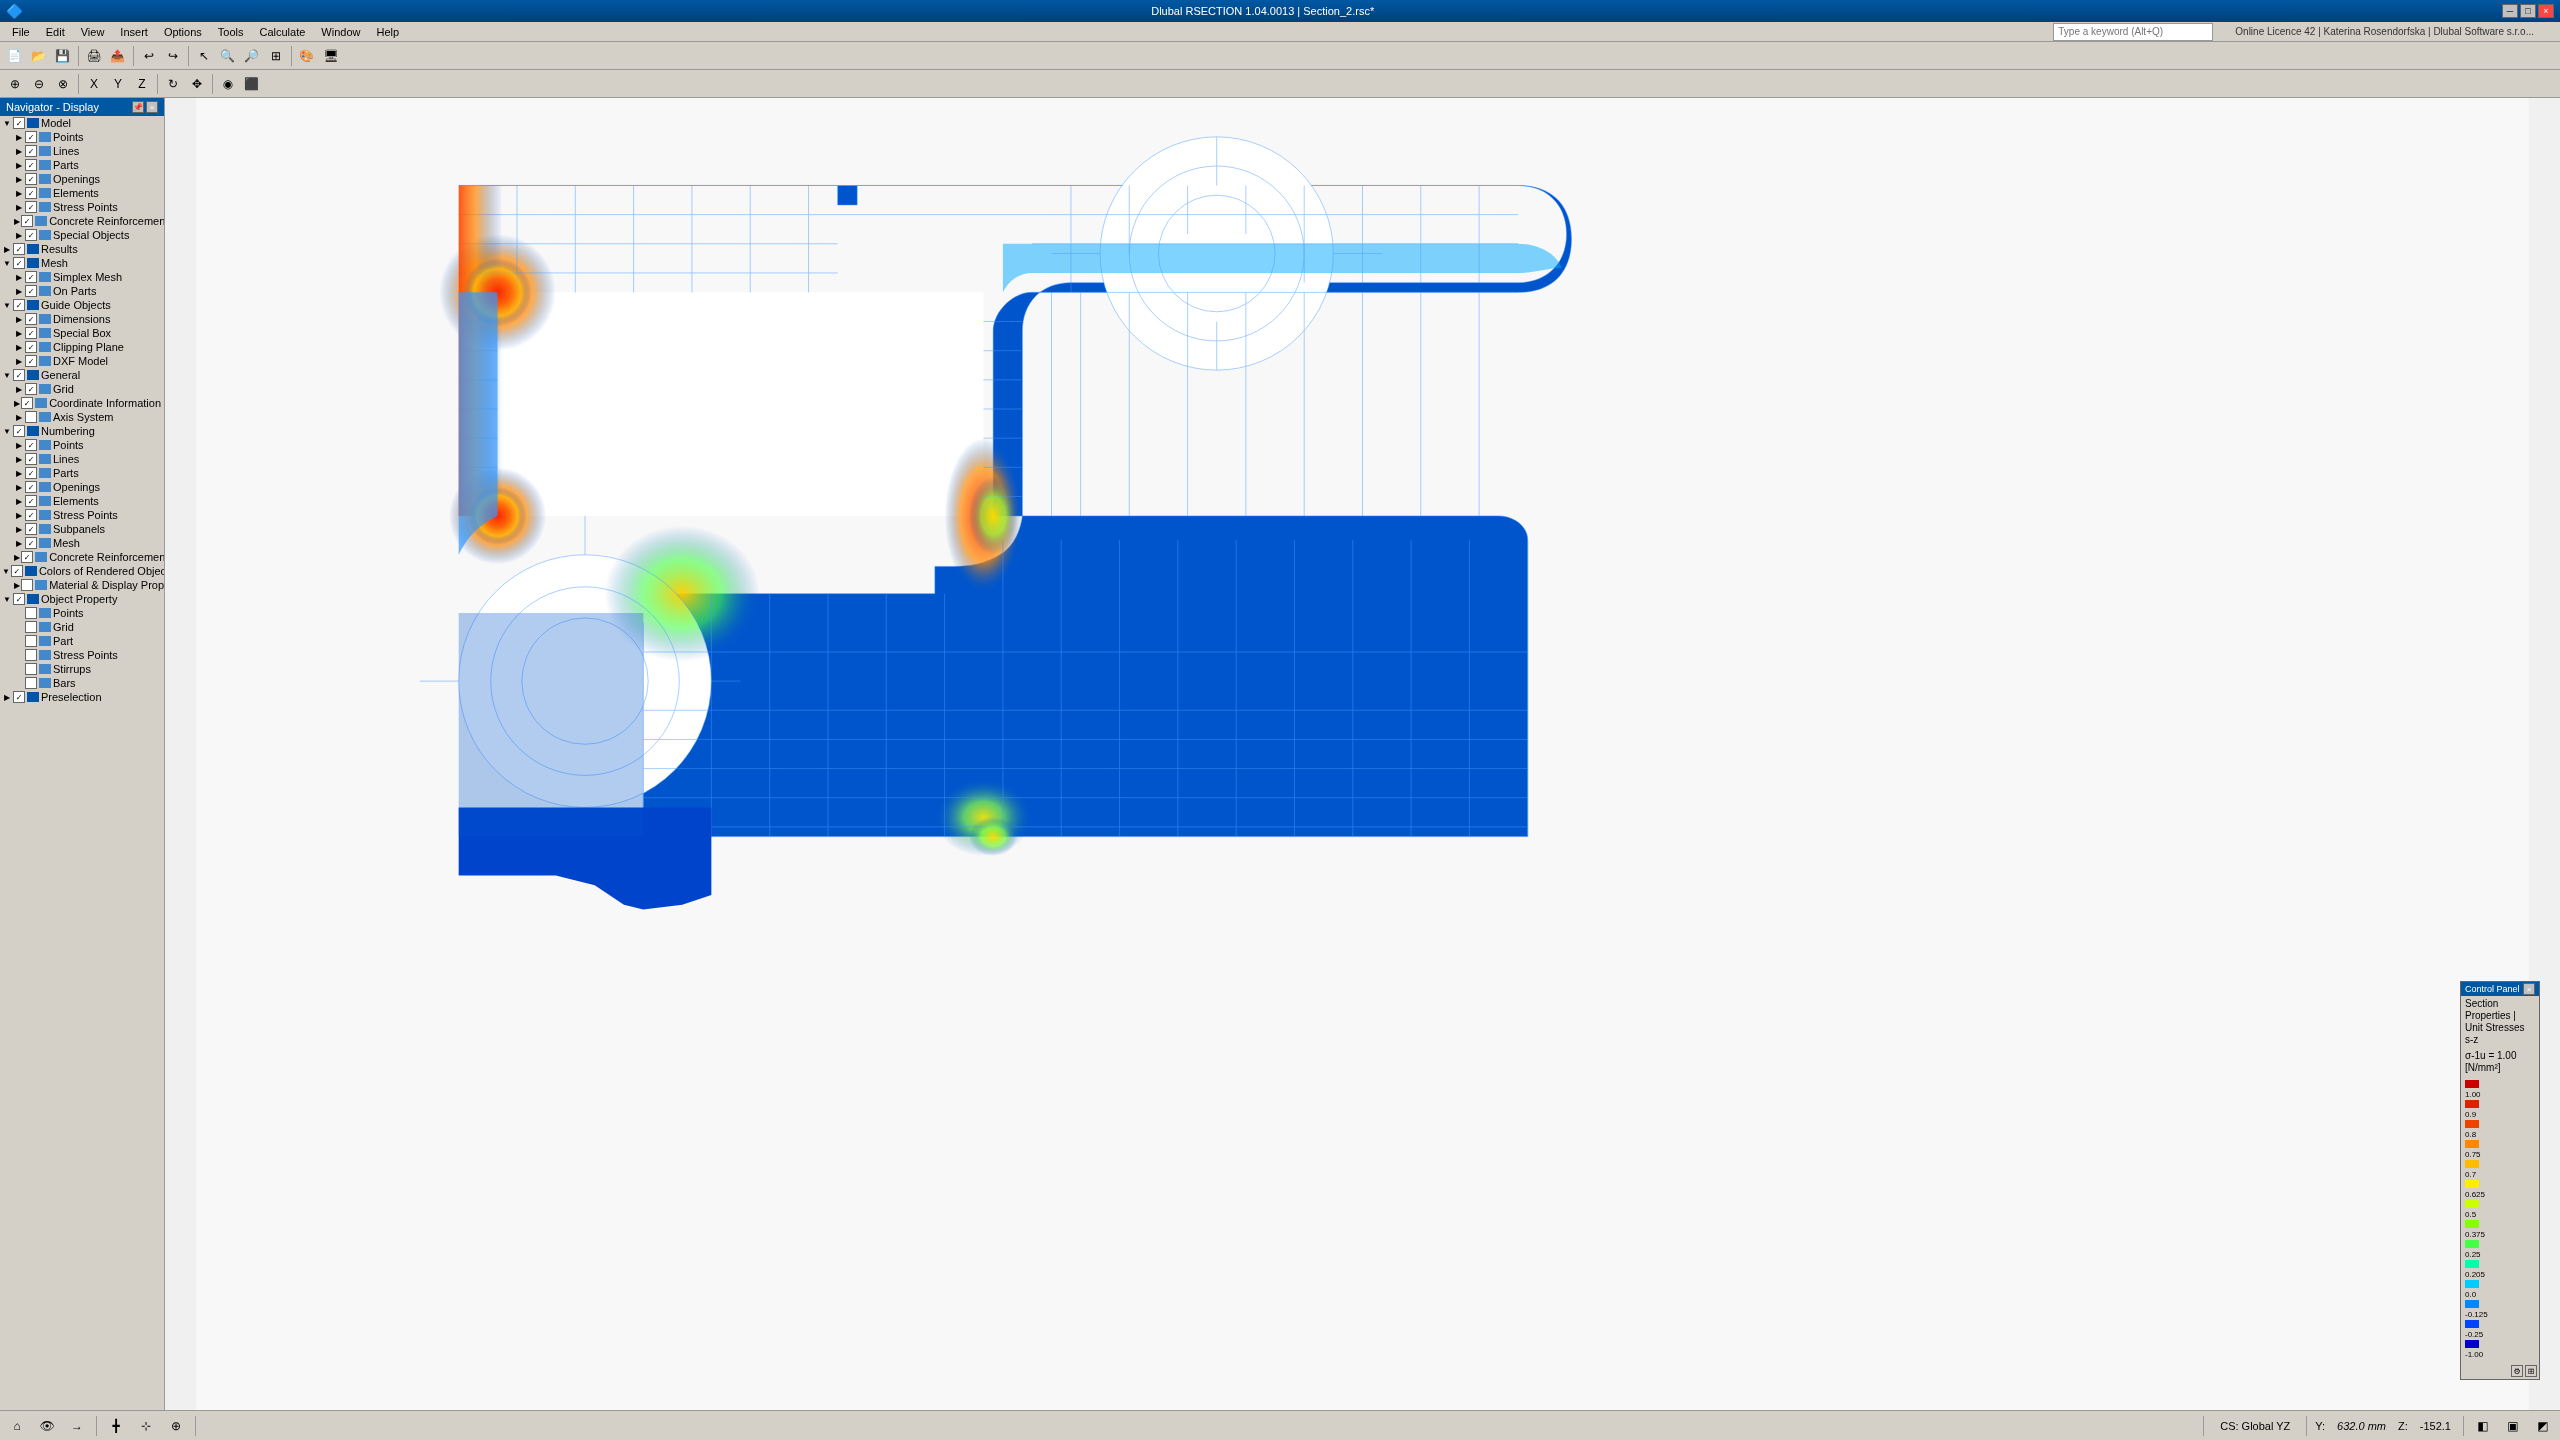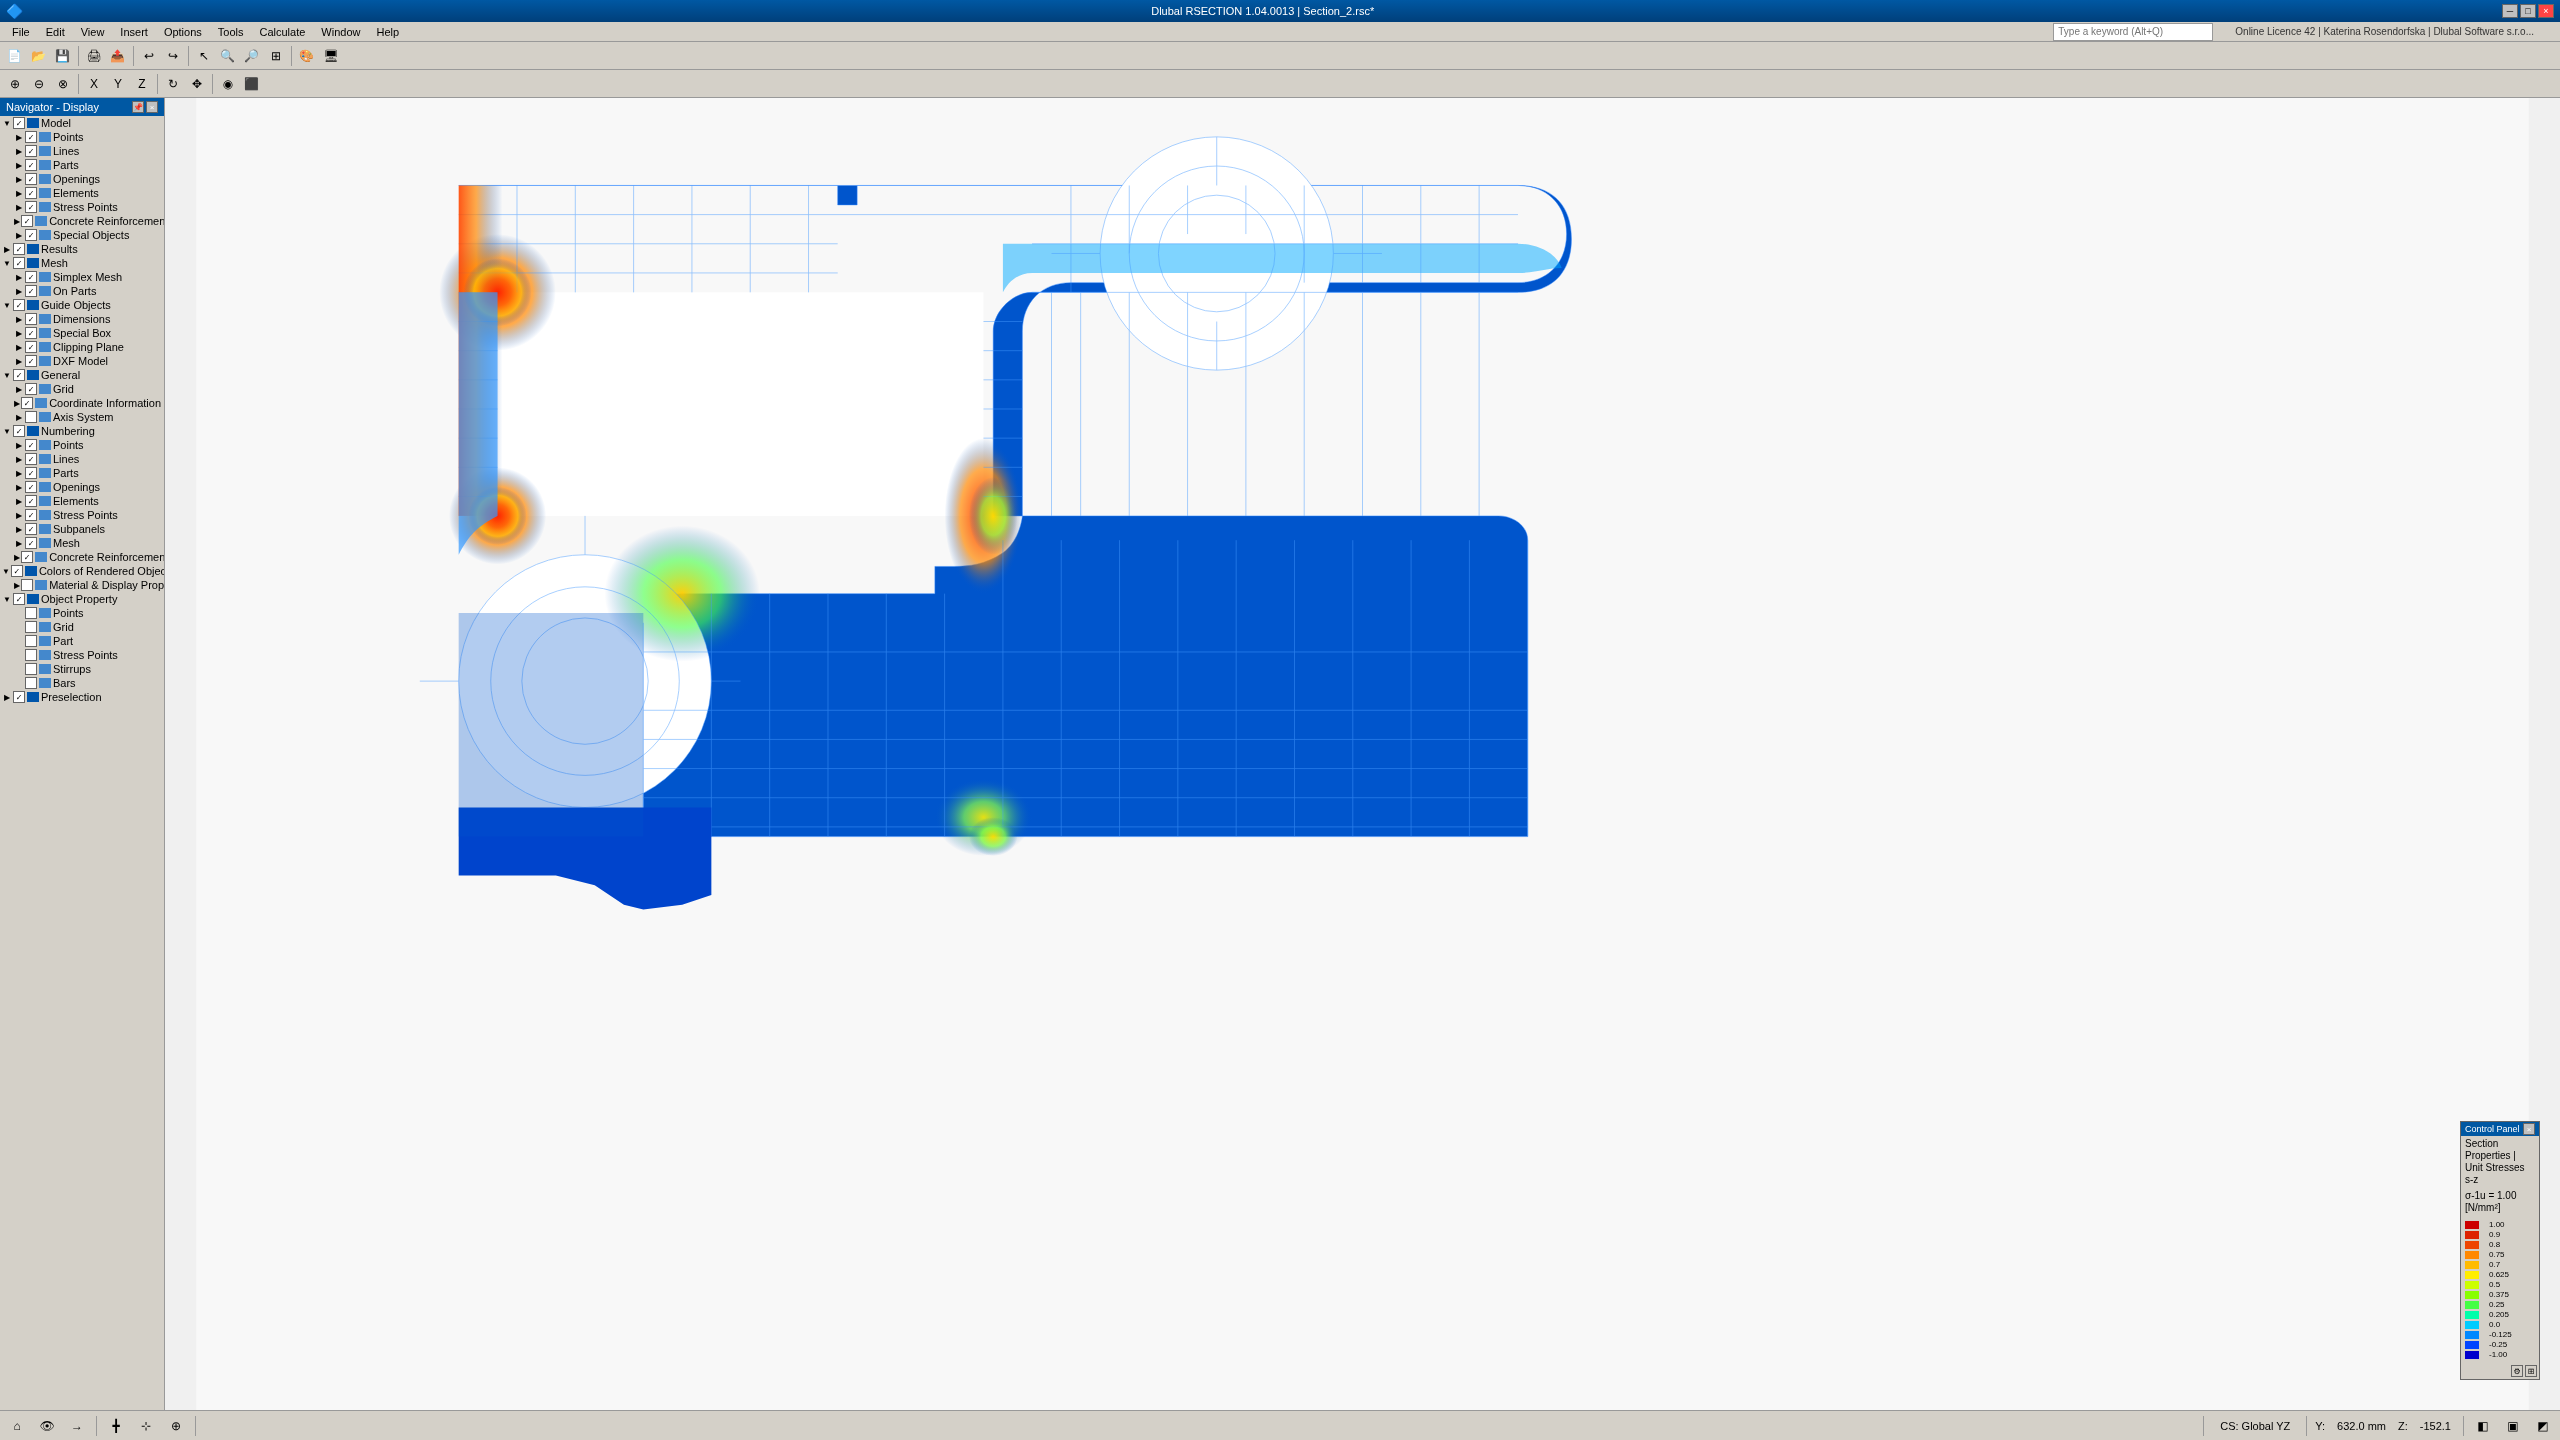--- a/index.html
+++ b/index.html
@@ -76,21 +76,21 @@
     
     #control-panel {
       position: absolute; bottom: 60px; right: 20px; width: 80px; background: #d4d0c8;
       border: 1px solid #666; z-index: 200; font-size: 9px;
     }
     #control-panel-header {
       background: #0058a3; color: #fff; padding: 1px 4px; display: flex; align-items: center; justify-content: space-between;
     }
     .cp-close { width: 12px; height: 12px; background: #c0c0c0; border: 1px solid #666; display: flex; align-items: center; justify-content: center; font-size: 8px; cursor: pointer; }
     .color-bar { display: flex; flex-direction: column; padding: 4px; gap: 1px; }
-    .color-entry { display: flex; align-items: flex-end; gap: 10px; }
+    .color-entry { display: flex; align-items: flex-start; gap: 2px; flex-direction: column; }
     .color-swatch { width: 14px; height: 8px; flex-shrink: 0; }
     .color-value { font-size: 8px; }
     .color-legend-title { font-size: 10px; padding: 2px 4px; line-height: 1.2; }
 
     
     #fem-svg { position: absolute; top: 0; left: 0; width: 100%; height: 100%; }
   </style>
 </head>
 <body>
 
@@ -759,20 +759,20 @@
   <div class="status-sep"></div>
   <div class="tb-btn">╋</div>
   <div class="tb-btn">⊹</div>
   <div class="tb-btn">⊕</div>
   <div class="status-sep"></div>
   <div style="flex:1;"></div>
   <div class="status-sep"></div>
   <span style="padding:0 8px;">CS: Global YZ</span>
   <div class="status-sep"></div>
   <span>Y:</span>
-  <span style="padding: 0 4px;">632.0 mm</span>
+  <span style="padding: 0 4px; font-style: italic;">632.0 mm</span>
   <span>Z:</span>
   <span style="padding: 0 4px;">-152.1</span>
   <div class="status-sep"></div>
   <div class="tb-btn">◧</div>
   <div class="tb-btn">▣</div>
   <div class="tb-btn">◩</div>
 </div>
 
 </body></html>

